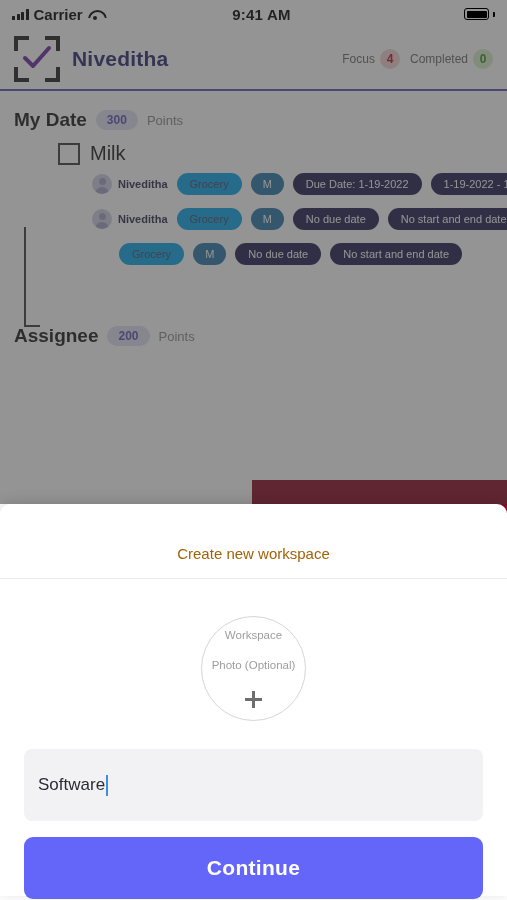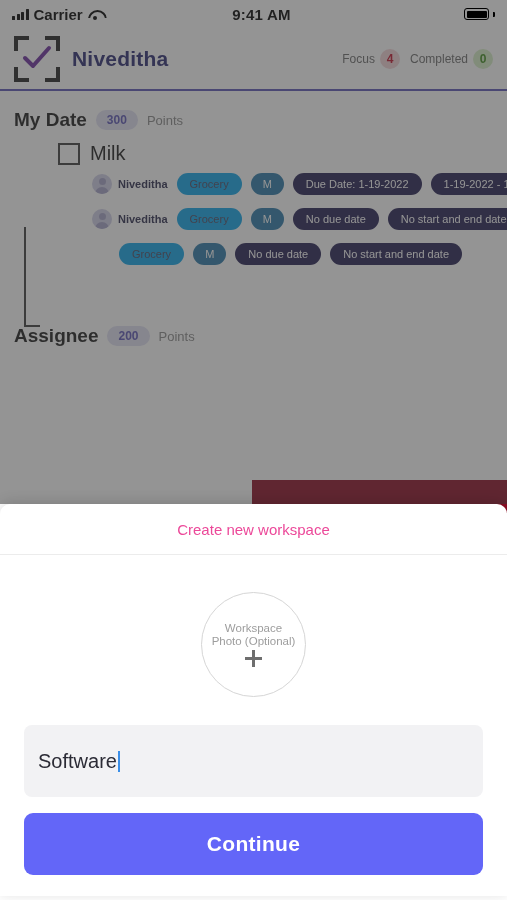--- a/index.html
+++ b/index.html
@@ -76,35 +76,35 @@
   .tree-h { position:absolute; height:2px; background:#3c3c3c; }
 
   .redband { position:absolute; left:252px; right:0; top:480px; height:33px; background:#8c0d24; }
 
   
   .dim { position:absolute; left:0; right:0; top:0; height:504px; background:rgba(60,60,60,.55); }
 
   
   .sheet { position:absolute; left:0; right:0; top:504px; bottom:0; background:#fff;
            border-radius:10px 10px 0 0; box-shadow:0 -2px 14px rgba(0,0,0,.14); }
-  .sheet-title { text-align:center; font-size:15px; color:#ec4899; padding:17px 0 16px; }
+  .sheet-title { text-align:center; font-size:15px; color:#a16207; padding:17px 0 16px;margin-top:24px; }
   .sheet-div { height:1px; background:#ececec; }
   .photo-wrap { display:flex; justify-content:center; padding:37px 0 0; }
   .photo { width:105px; height:105px; border-radius:50%; border:1px solid #d6d6d6;
-    display:flex; flex-direction:column; align-items:center; justify-content:center; gap:1px; }
+    display:flex; flex-direction:column; align-items:center; justify-content:center; gap:18px; }
   .photo span { font-size:11.5px; color:#9d9d9d; }
   .plus { width:17px; height:17px; position:relative; margin-top:2px; }
   .plus::before,.plus::after{content:"";position:absolute;background:#6e6e6e;}
   .plus::before{left:7px;top:0;width:3px;height:17px;}
   .plus::after{left:0;top:7px;width:17px;height:3px;}
 
   .field-wrap { padding:28px 24px 0; }
   .field { background:#f2f2f4; border-radius:8px; height:72px; display:flex;
     align-items:center; padding:0 14px; }
-  .field-val { font-size:20px; color:#2b2b35; }
+  .field-val { font-size:17px; color:#2b2b35; }
   .caret { display:inline-block; width:2px; height:21px; background:#3b8fe8; margin-left:1px; vertical-align:-4px; }
   .counter { text-align:right; font-size:15px; color:#8c8c8c; padding:12px 24px 0; }
 
   .cta-wrap { padding:16px 24px 0; }
   .cta { height:62px; width:100%; background:#6366f8; color:#fff; border:none;
     border-radius:9px; font-size:21px; font-weight:bold; font-family:"Liberation Sans", sans-serif;
     letter-spacing:.3px; }
 </style>
 </head>
 <body>

